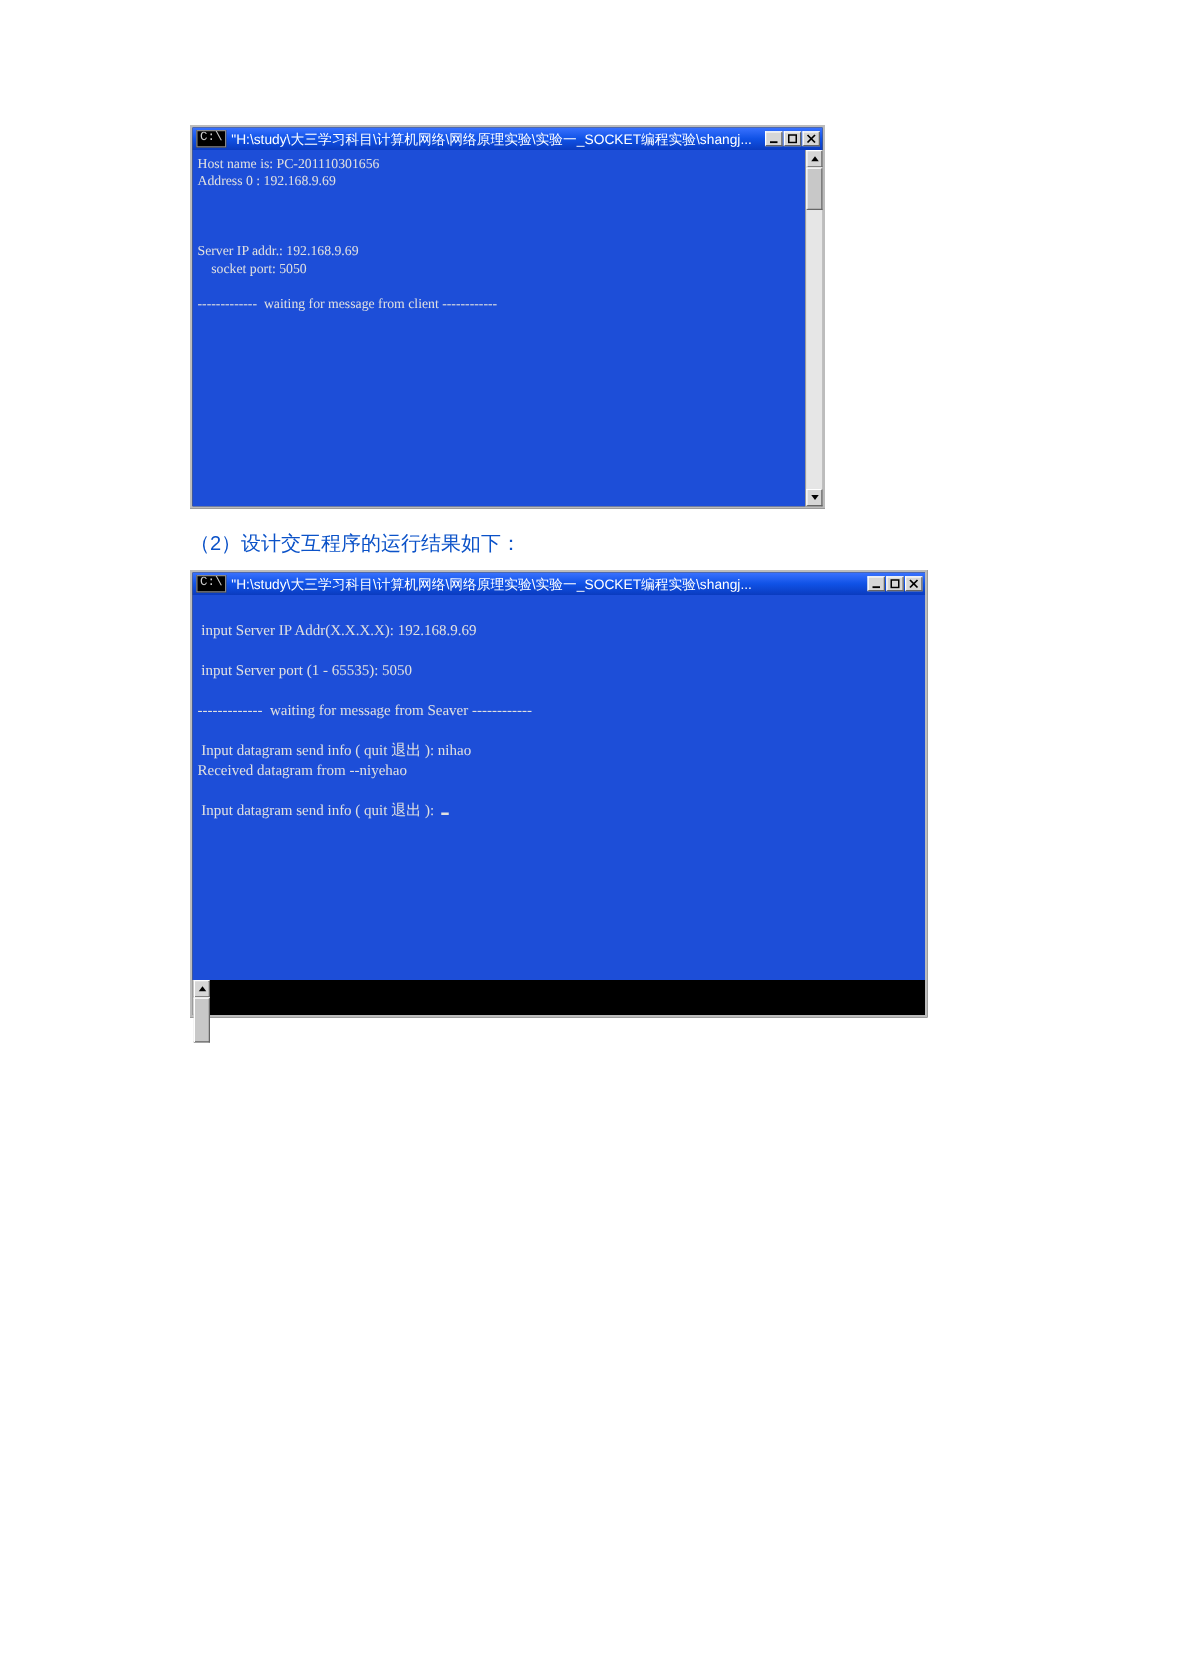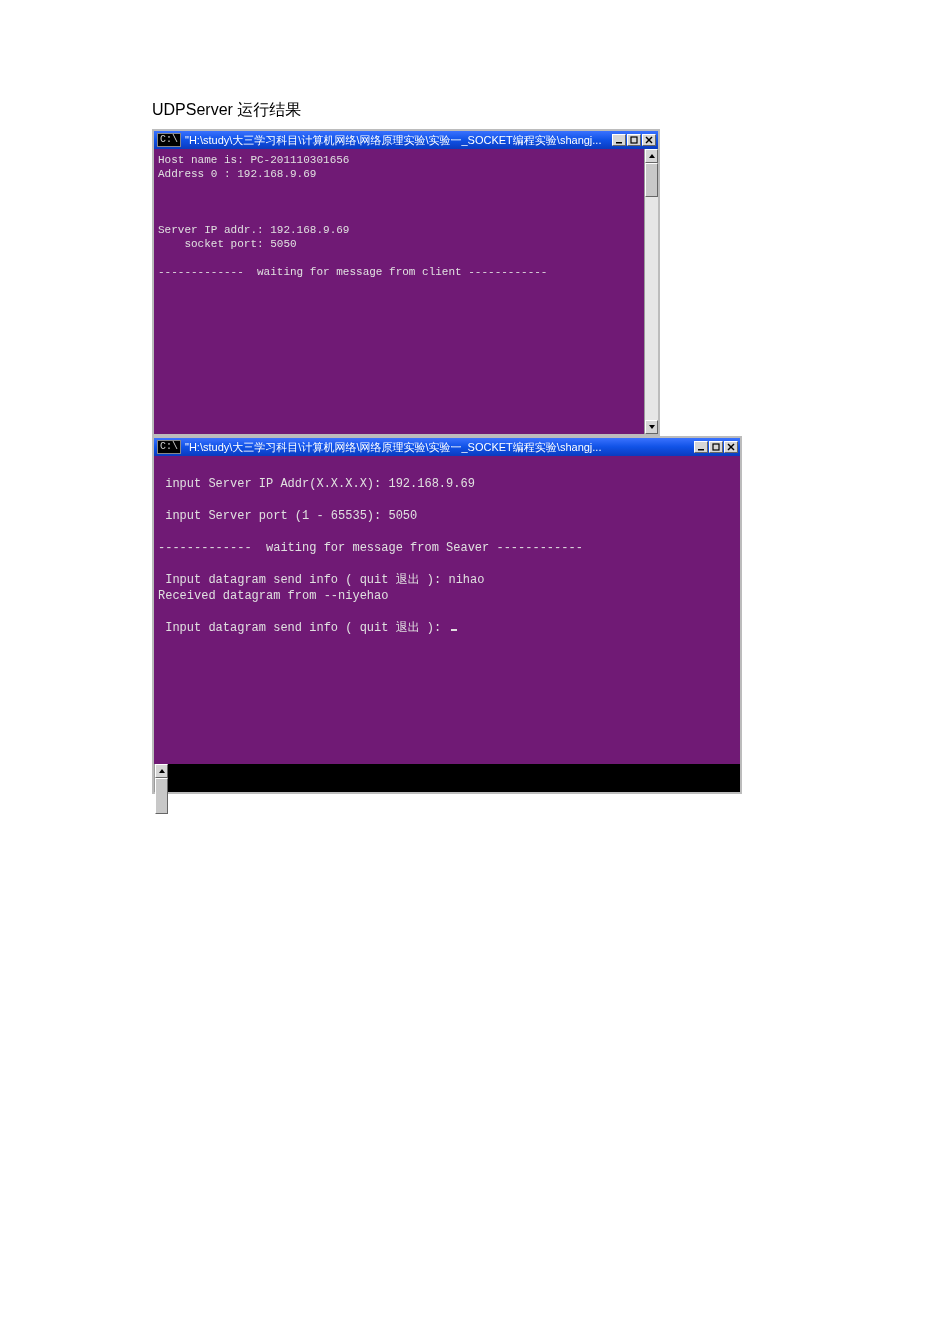--- a/index.html
+++ b/index.html
@@ -85,23 +85,23 @@
     justify-content: center;
   }
   .tb-btn svg { display:block; }
 
   .console-body {
     position: relative;
     display: flex;
   }
   .term {
     flex: 1 1 auto;
-    background: #701a75;
+    background: #1d4ed8;
     color: #e0e0e0;
-    font-family: Liberation Mono, monospace;
+    font-family: Liberation Serif, serif;
     font-size: 11px;
     line-height: 14px;
     white-space: pre;
     padding: 4px 6px 20px 4px;
     box-sizing: border-box;
     overflow: hidden;
   }
   .scrollbar {
     width: 14px;
     background: #d6d6d6;
@@ -158,21 +158,20 @@
   }
   .triangle-up   { border-bottom: 4px solid #000; }
   .triangle-down { border-top: 4px solid #000; }
 </style>
 </head>
 <body>
 
 <div class="page">
   <div class="content-col">
 
-    <p class="caption">UDPServer 运行结果</p>
 
     <div class="console small">
       <div class="titlebar">
         <span class="cmd-badge">C:\</span>
         <span class="title-text">"H:\study\大三学习科目\计算机网络\网络原理实验\实验一_SOCKET编程实验\shangj...</span>
         <div class="tb-buttons">
           <div class="tb-btn">
             <svg width="8" height="8">
                 <rect x="1" y="6" width="6" height="1.5" fill="#000"></rect>
               </svg>
@@ -207,20 +206,21 @@
           <div class="sb-track">
             <div class="sb-thumb"></div>
           </div>
           <div class="sb-btn">
               <div class="triangle-down"></div>
             </div>
         </div>
       </div>
     </div>
 
+    <p class="blue-caption">（2）设计交互程序的运行结果如下：</p>
 
     <div class="console large">
       <div class="titlebar">
         <span class="cmd-badge">C:\</span>
         <span class="title-text">"H:\study\大三学习科目\计算机网络\网络原理实验\实验一_SOCKET编程实验\shangj...</span>
         <div class="tb-buttons">
           <div class="tb-btn">
             <svg width="8" height="8">
                 <rect x="1" y="6" width="6" height="1.5" fill="#000"></rect>
               </svg>

